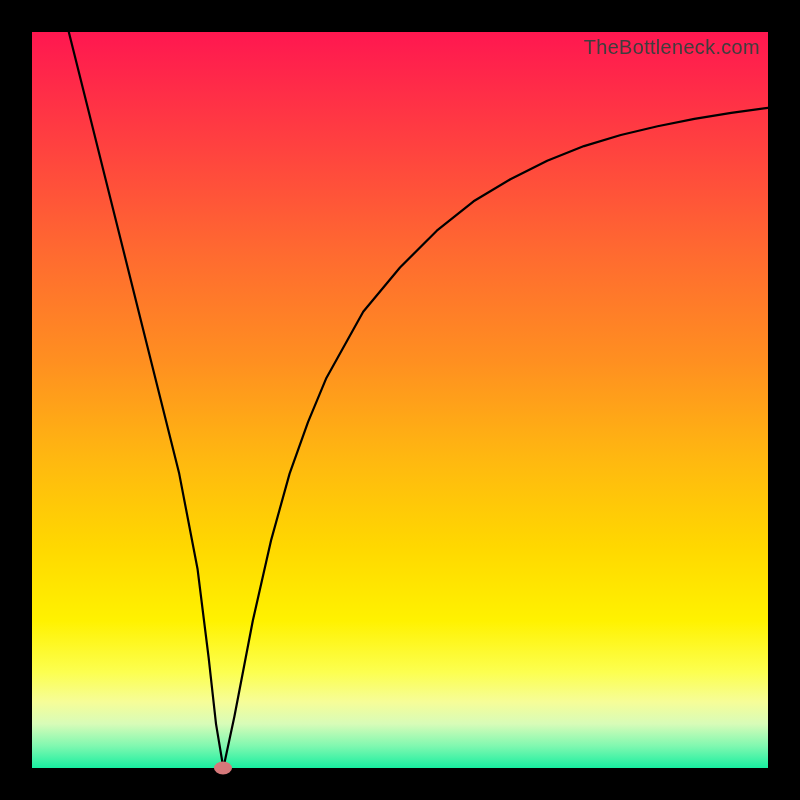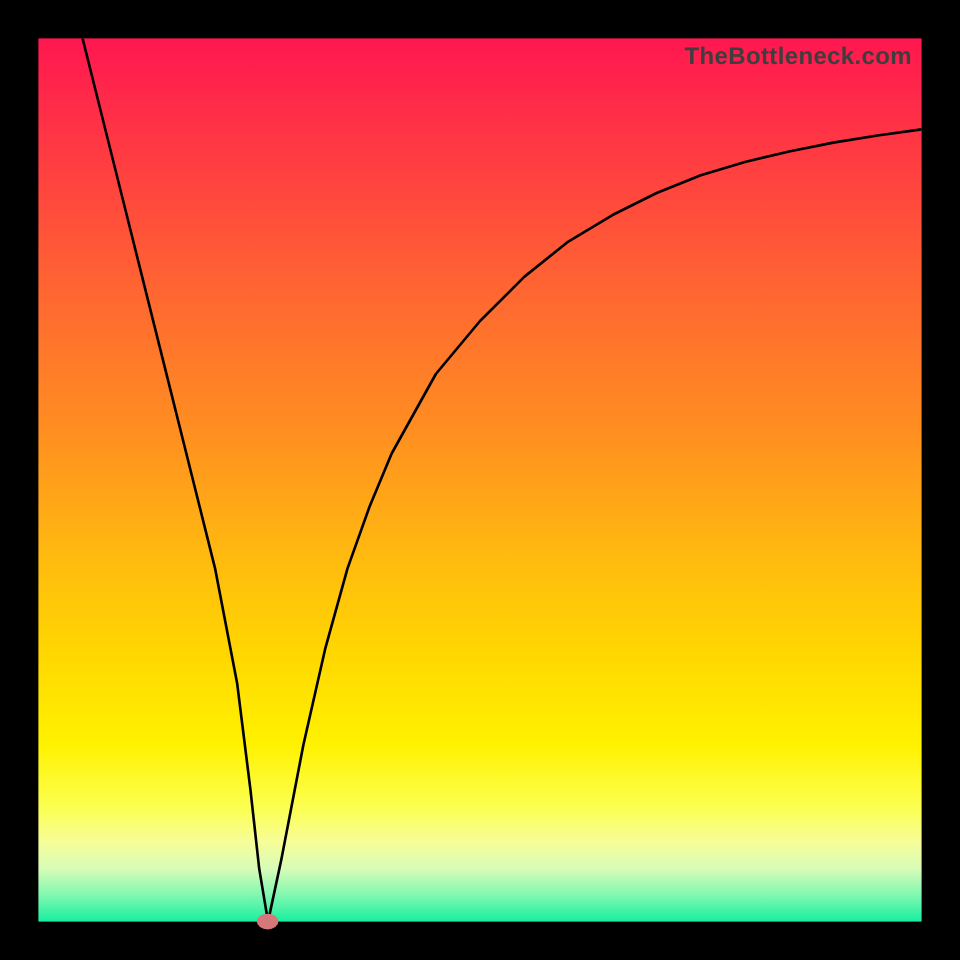--- a/index.html
+++ b/index.html
@@ -20,21 +20,21 @@
       #f6fd98 91%,
       #d8fcb8 94%,
       #80f8b0 97%,
       #18eea0 100%);
   }
   .watermark {
     position: absolute;
     top: 4px; right: 8px;
     color: #3e3e3e;
     font-size: 20px;
-    font-weight: 700;
+    font-weight: 400;
     letter-spacing: 0.3px;
   }
   svg.curve { position: absolute; left: 0; top: 0; width: 736px; height: 736px; }
   .marker {
     position: absolute;
     width: 18px; height: 13px;
     border-radius: 50%;
     background: #d6787a;
     transform: translate(-50%, -50%);
   }

